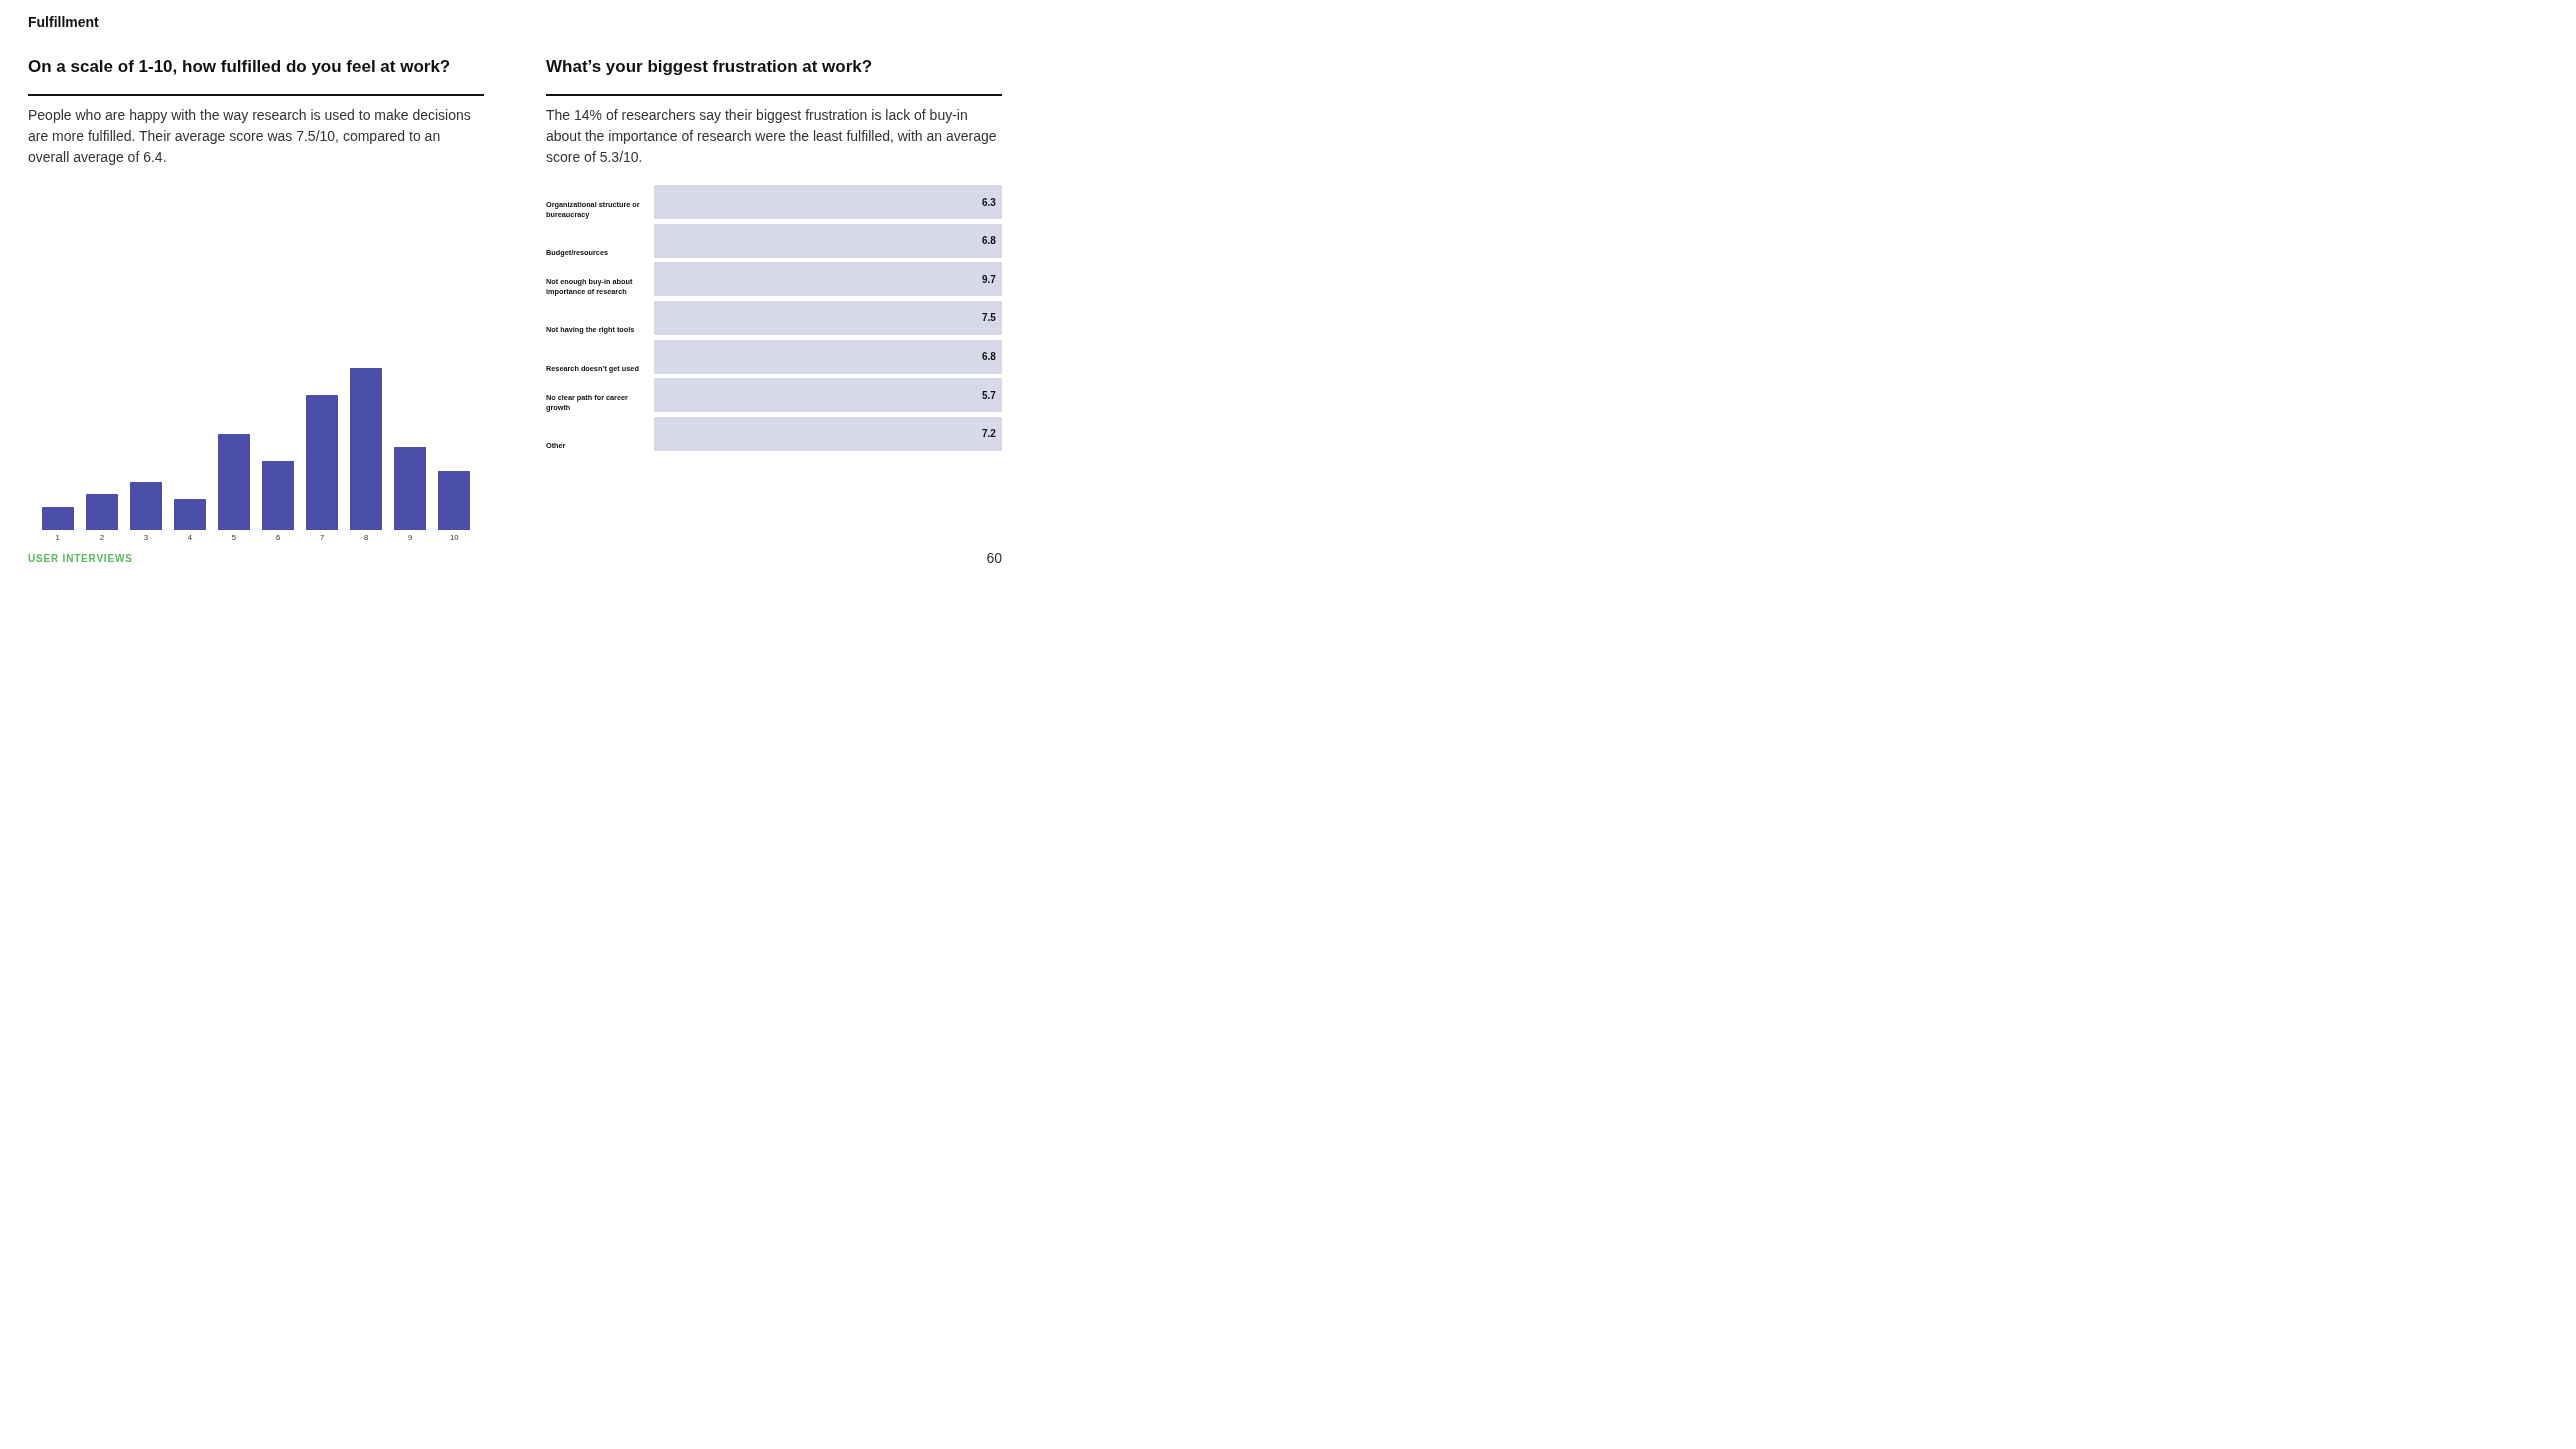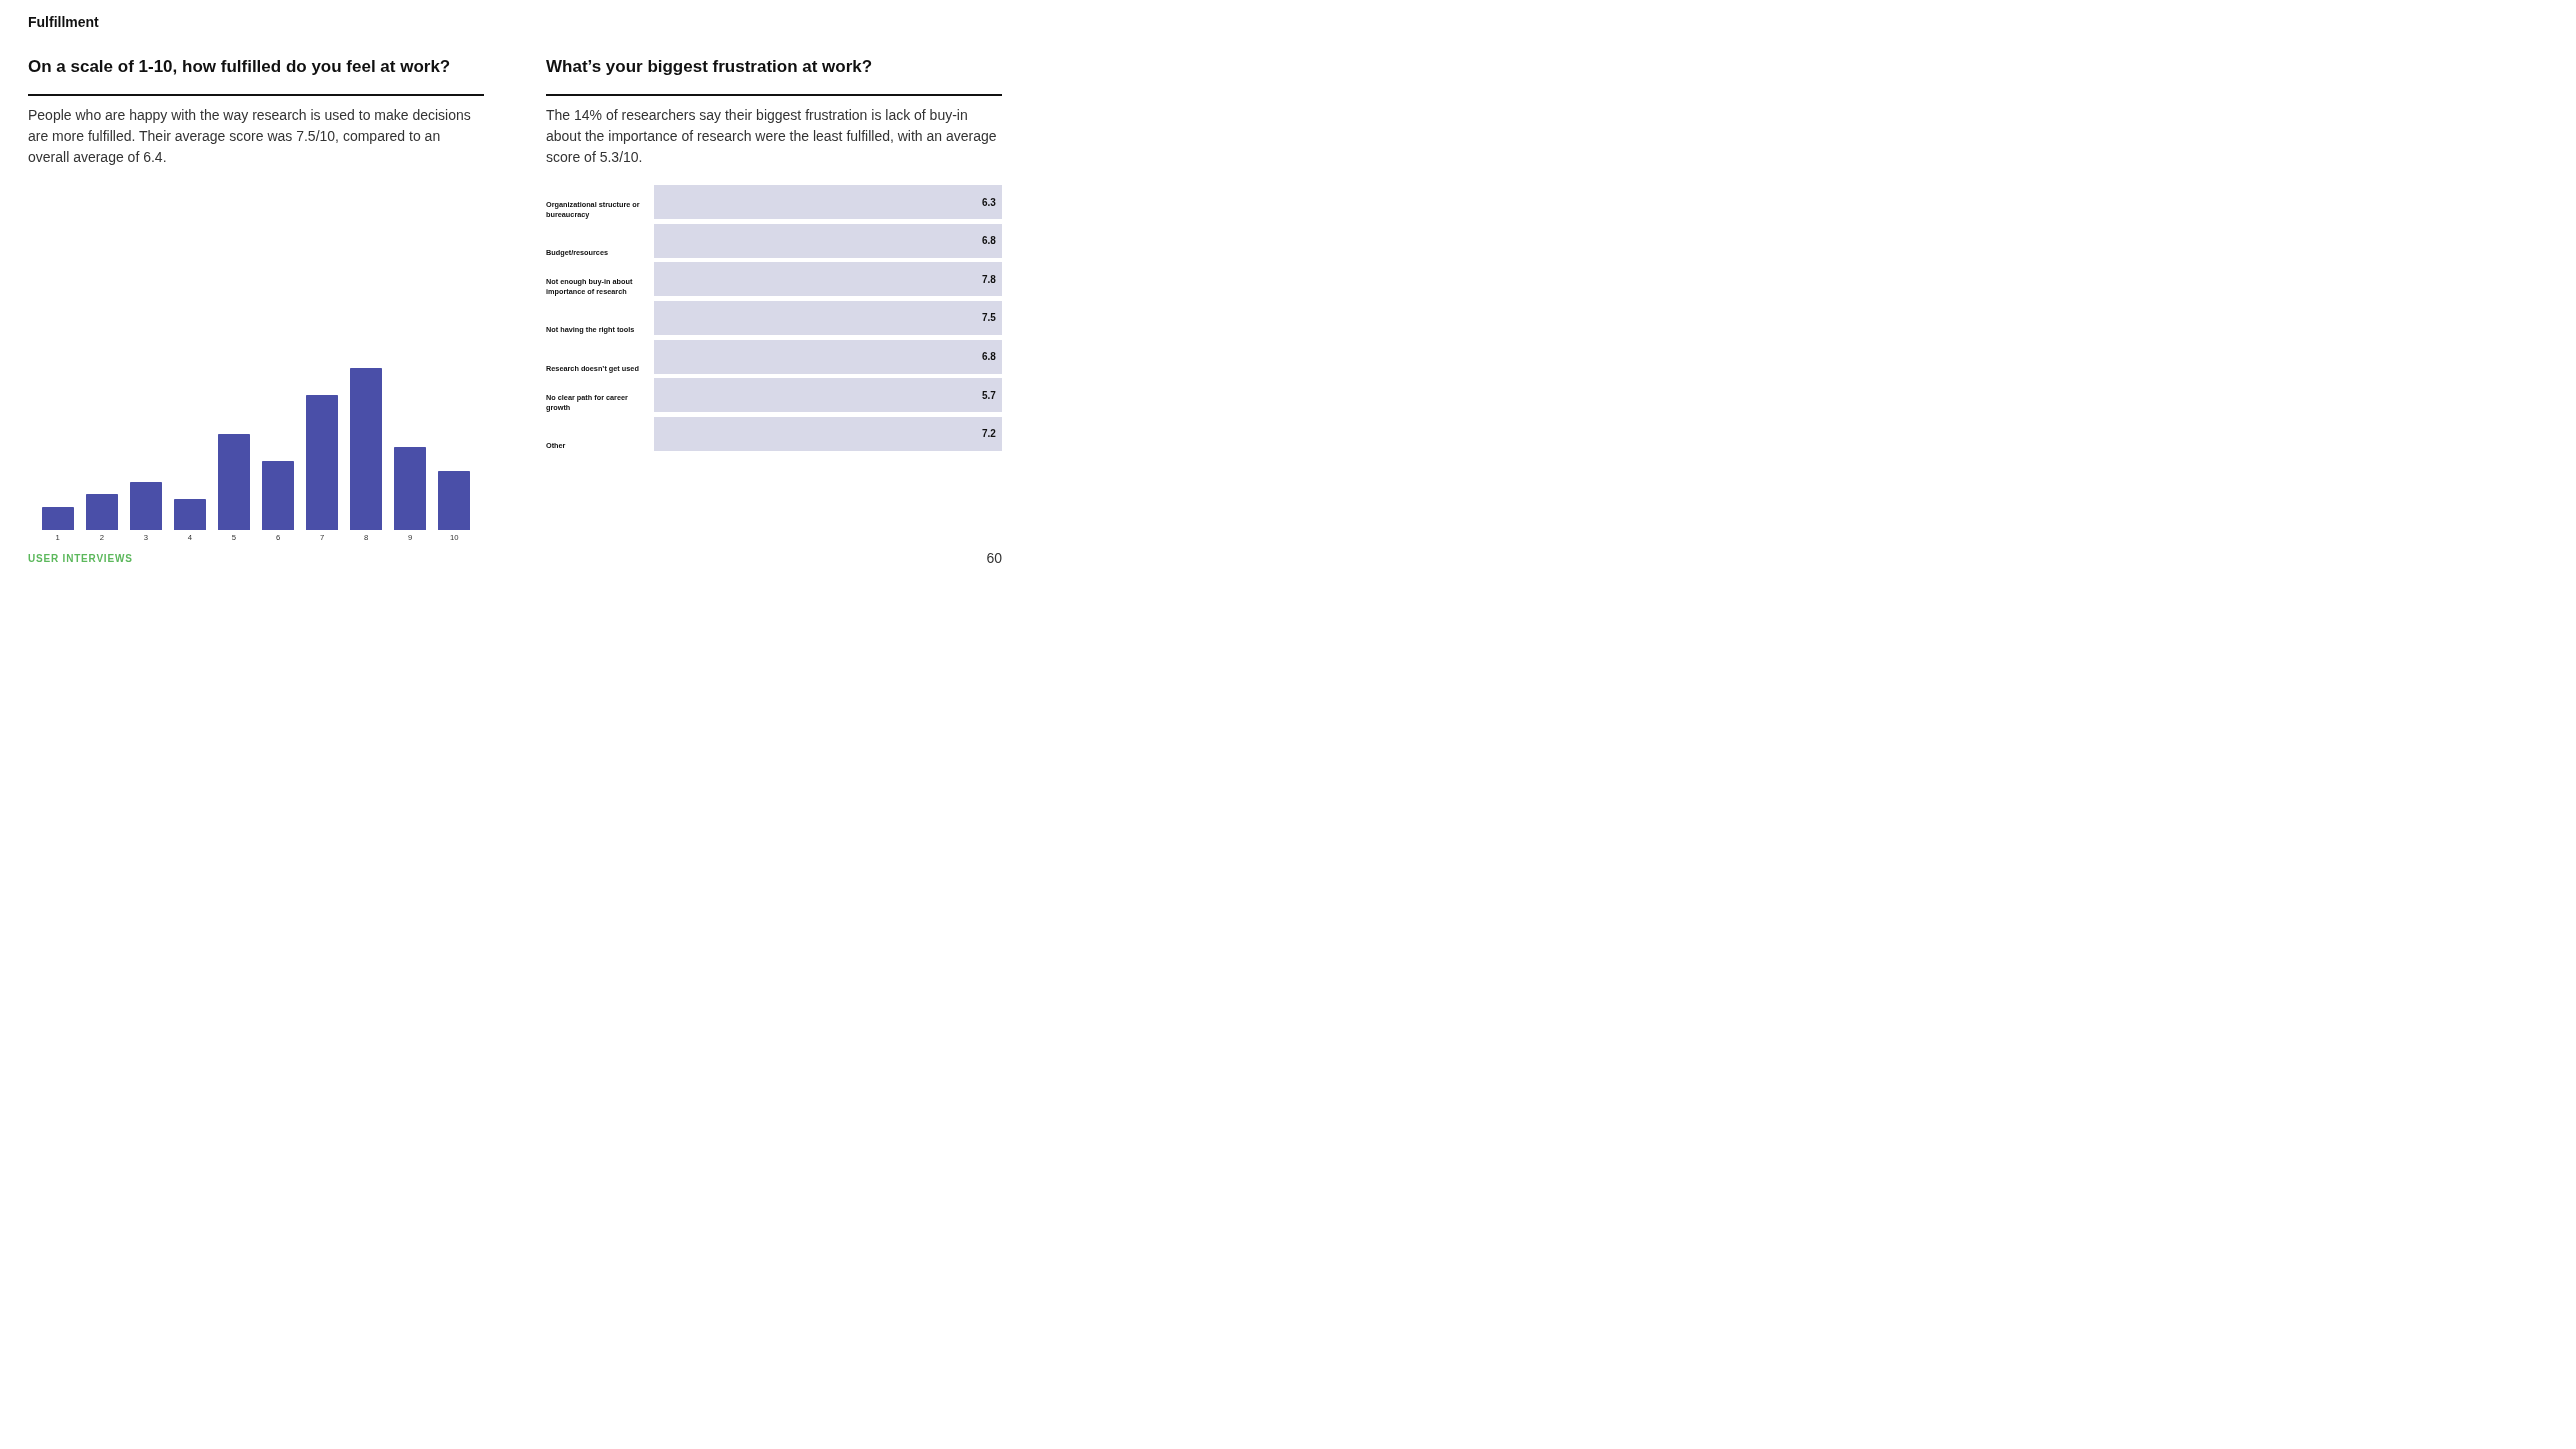--- a/index.html
+++ b/index.html
@@ -242,21 +242,21 @@
           </div>
           <div class="frustration-row">
             <div class="frustration-label">Budget/resources</div>
             <div class="frustration-bar-container">
               <div class="frustration-score">6.8</div>
             </div>
           </div>
           <div class="frustration-row">
             <div class="frustration-label">Not enough buy-in about importance of research</div>
             <div class="frustration-bar-container">
-              <div class="frustration-score">7.8</div>
+              <div class="frustration-score">9.7</div>
             </div>
           </div>
           <div class="frustration-row">
             <div class="frustration-label">Not having the right tools</div>
             <div class="frustration-bar-container">
               <div class="frustration-score">7.5</div>
             </div>
           </div>
           <div class="frustration-row">
             <div class="frustration-label">Research doesn’t get used</div>

